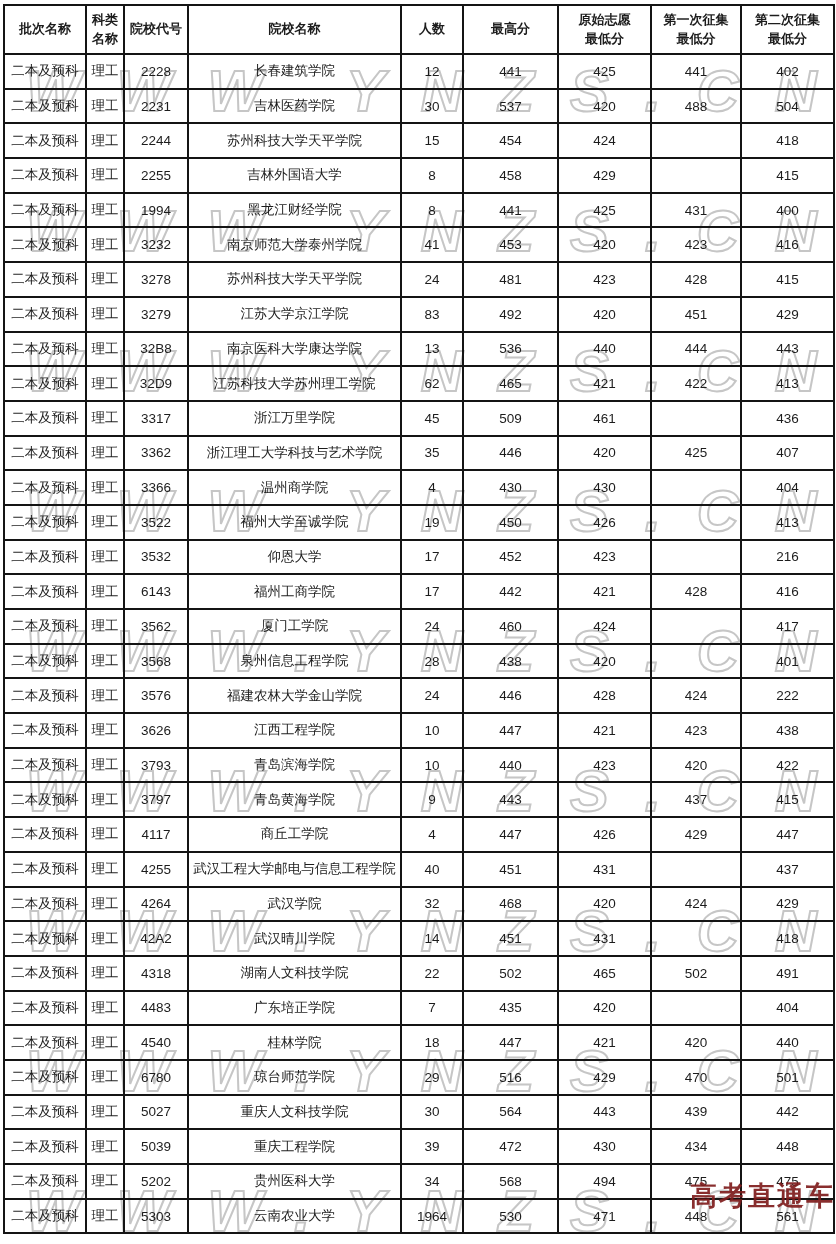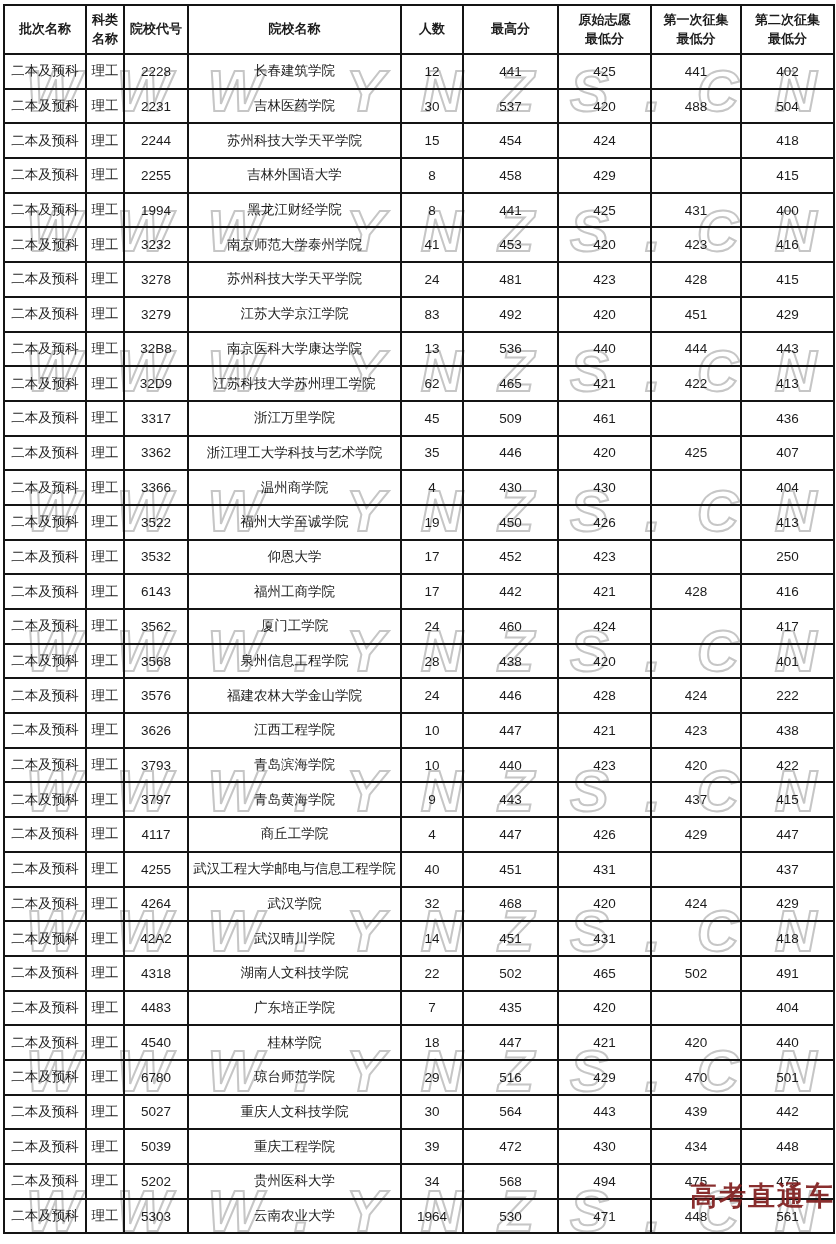--- a/index.html
+++ b/index.html
@@ -289,21 +289,21 @@
       </tr>
       <tr>
         <td class="col-batch">二本及预科</td>
         <td class="col-subject">理工</td>
         <td class="col-code">3532</td>
         <td class="col-name">仰恩大学</td>
         <td class="col-count">17</td>
         <td class="col-max">452</td>
         <td class="col-orig">423</td>
         <td class="col-first"></td>
-        <td class="col-second">250</td>
+        <td class="col-second">216</td>
       </tr>
       <tr>
         <td class="col-batch">二本及预科</td>
         <td class="col-subject">理工</td>
         <td class="col-code">6143</td>
         <td class="col-name">福州工商学院</td>
         <td class="col-count">17</td>
         <td class="col-max">442</td>
         <td class="col-orig">421</td>
         <td class="col-first">428</td>

